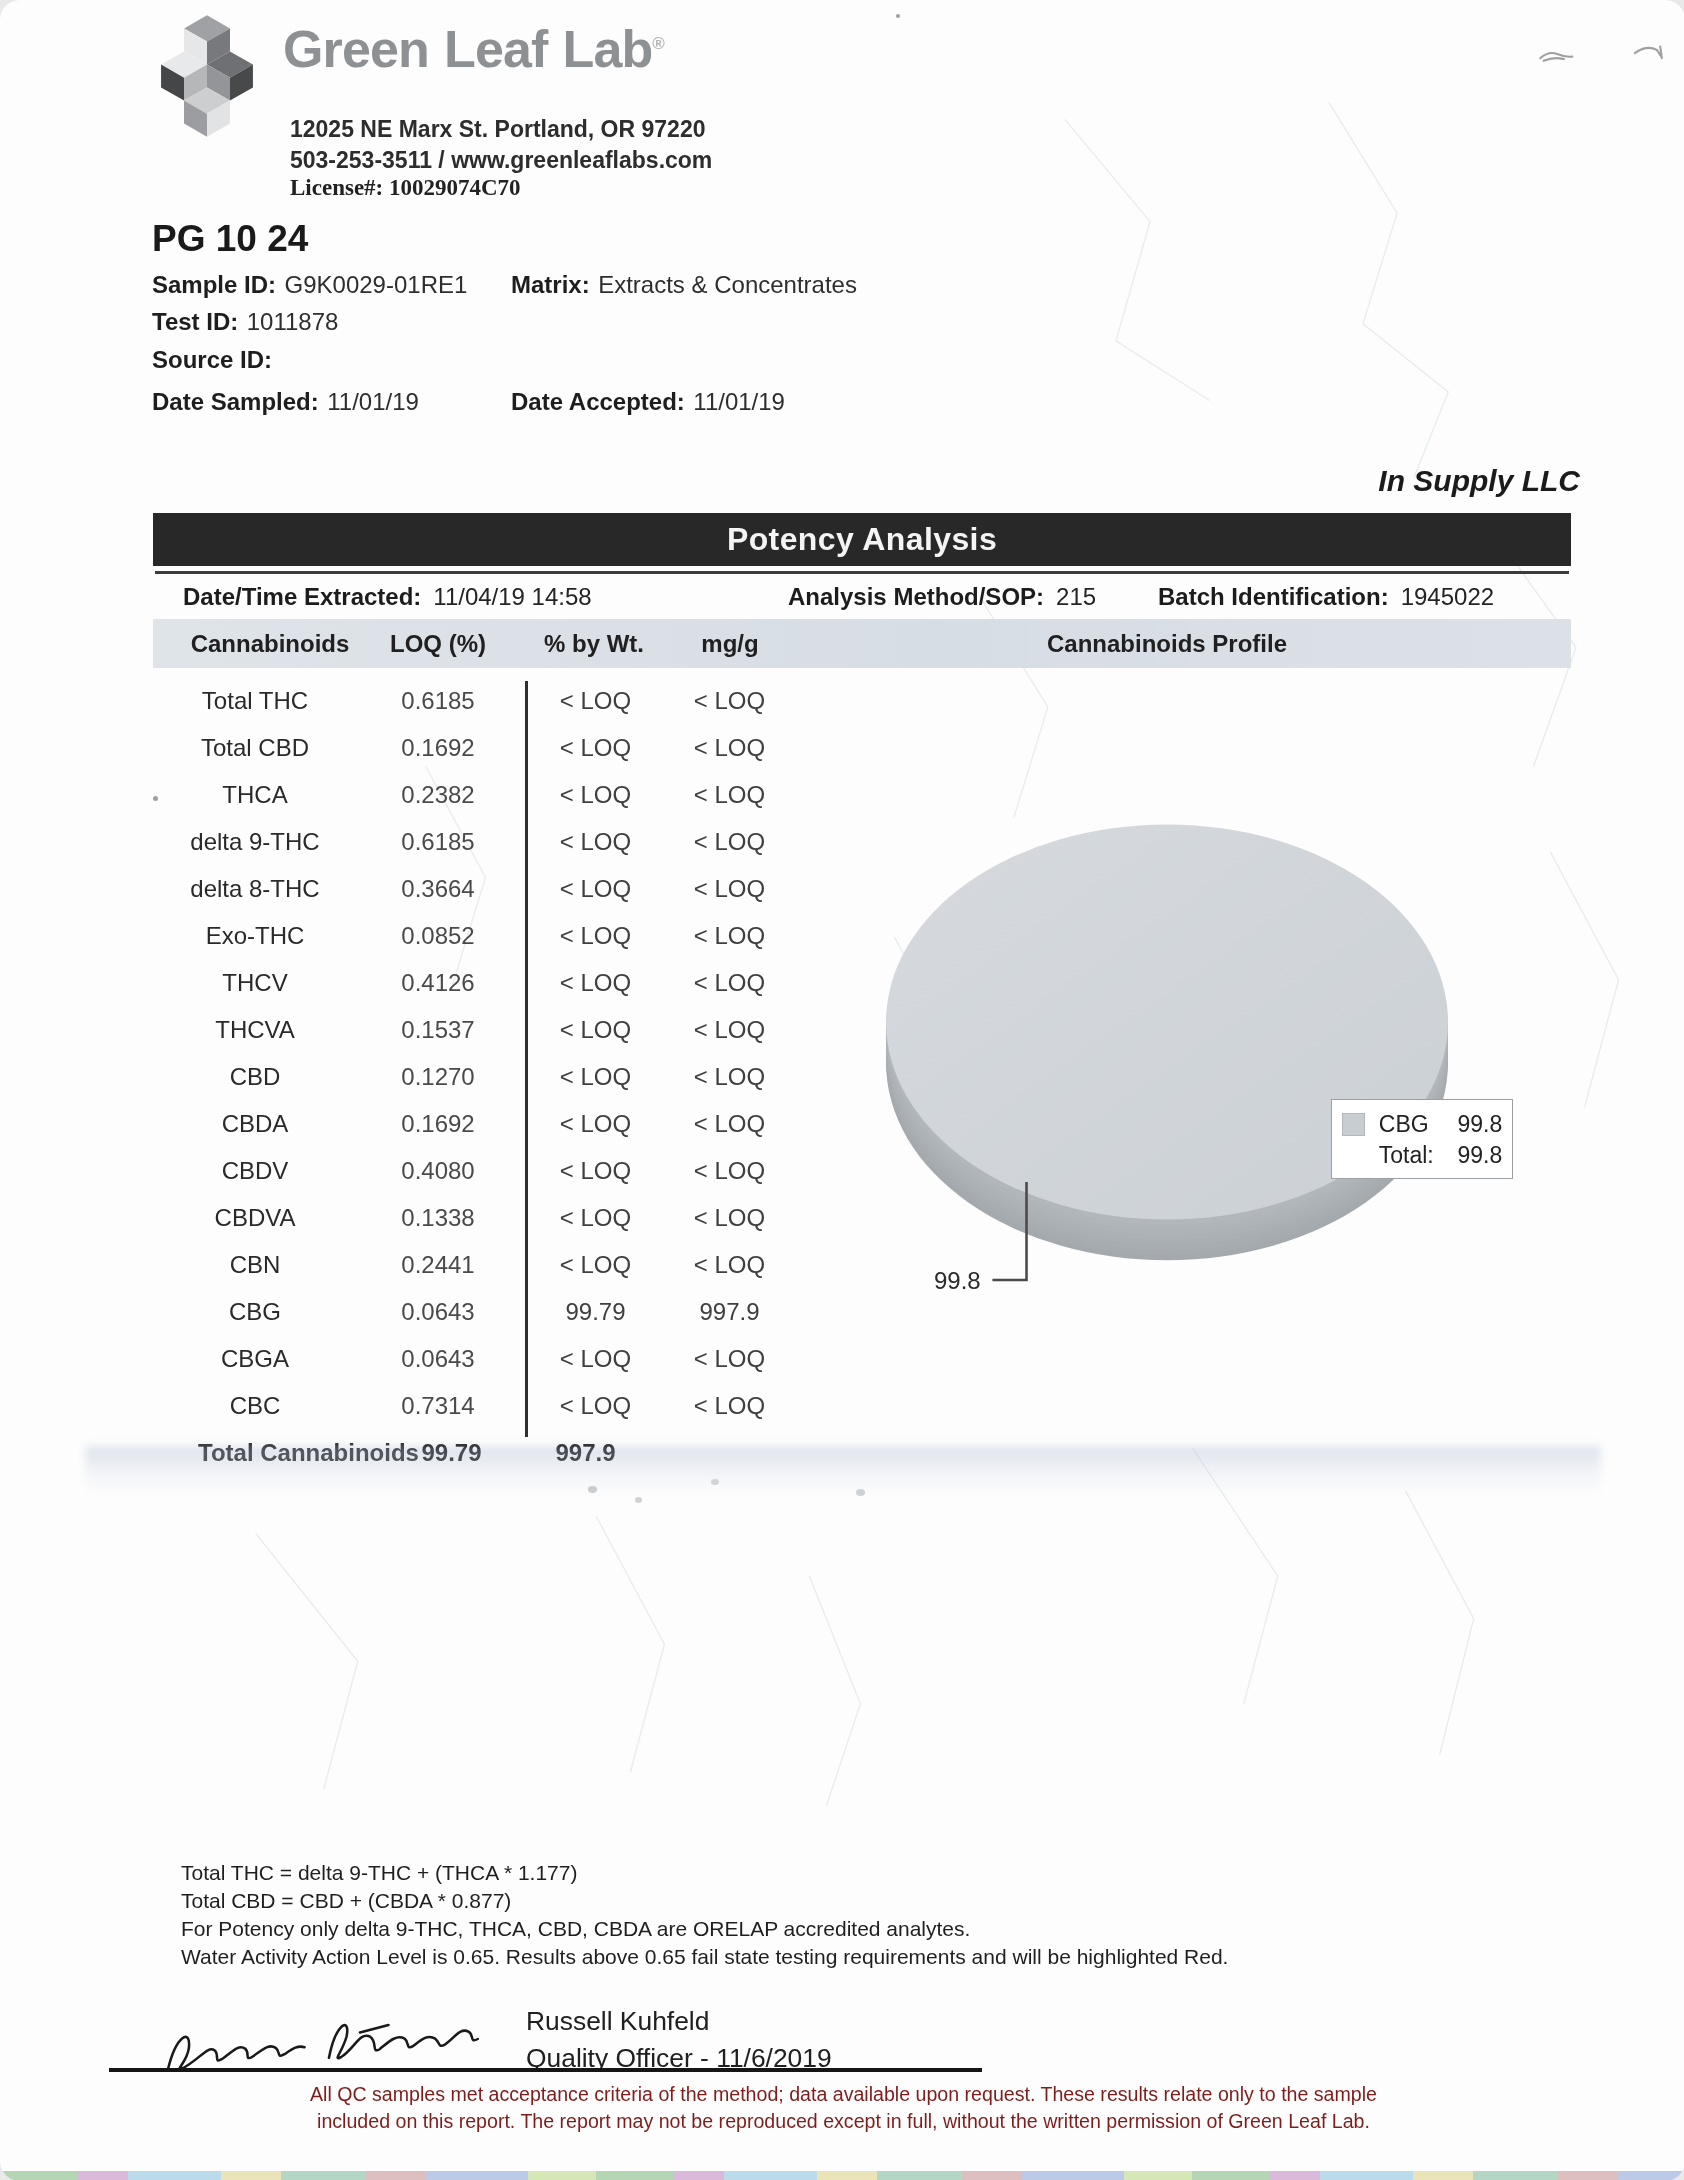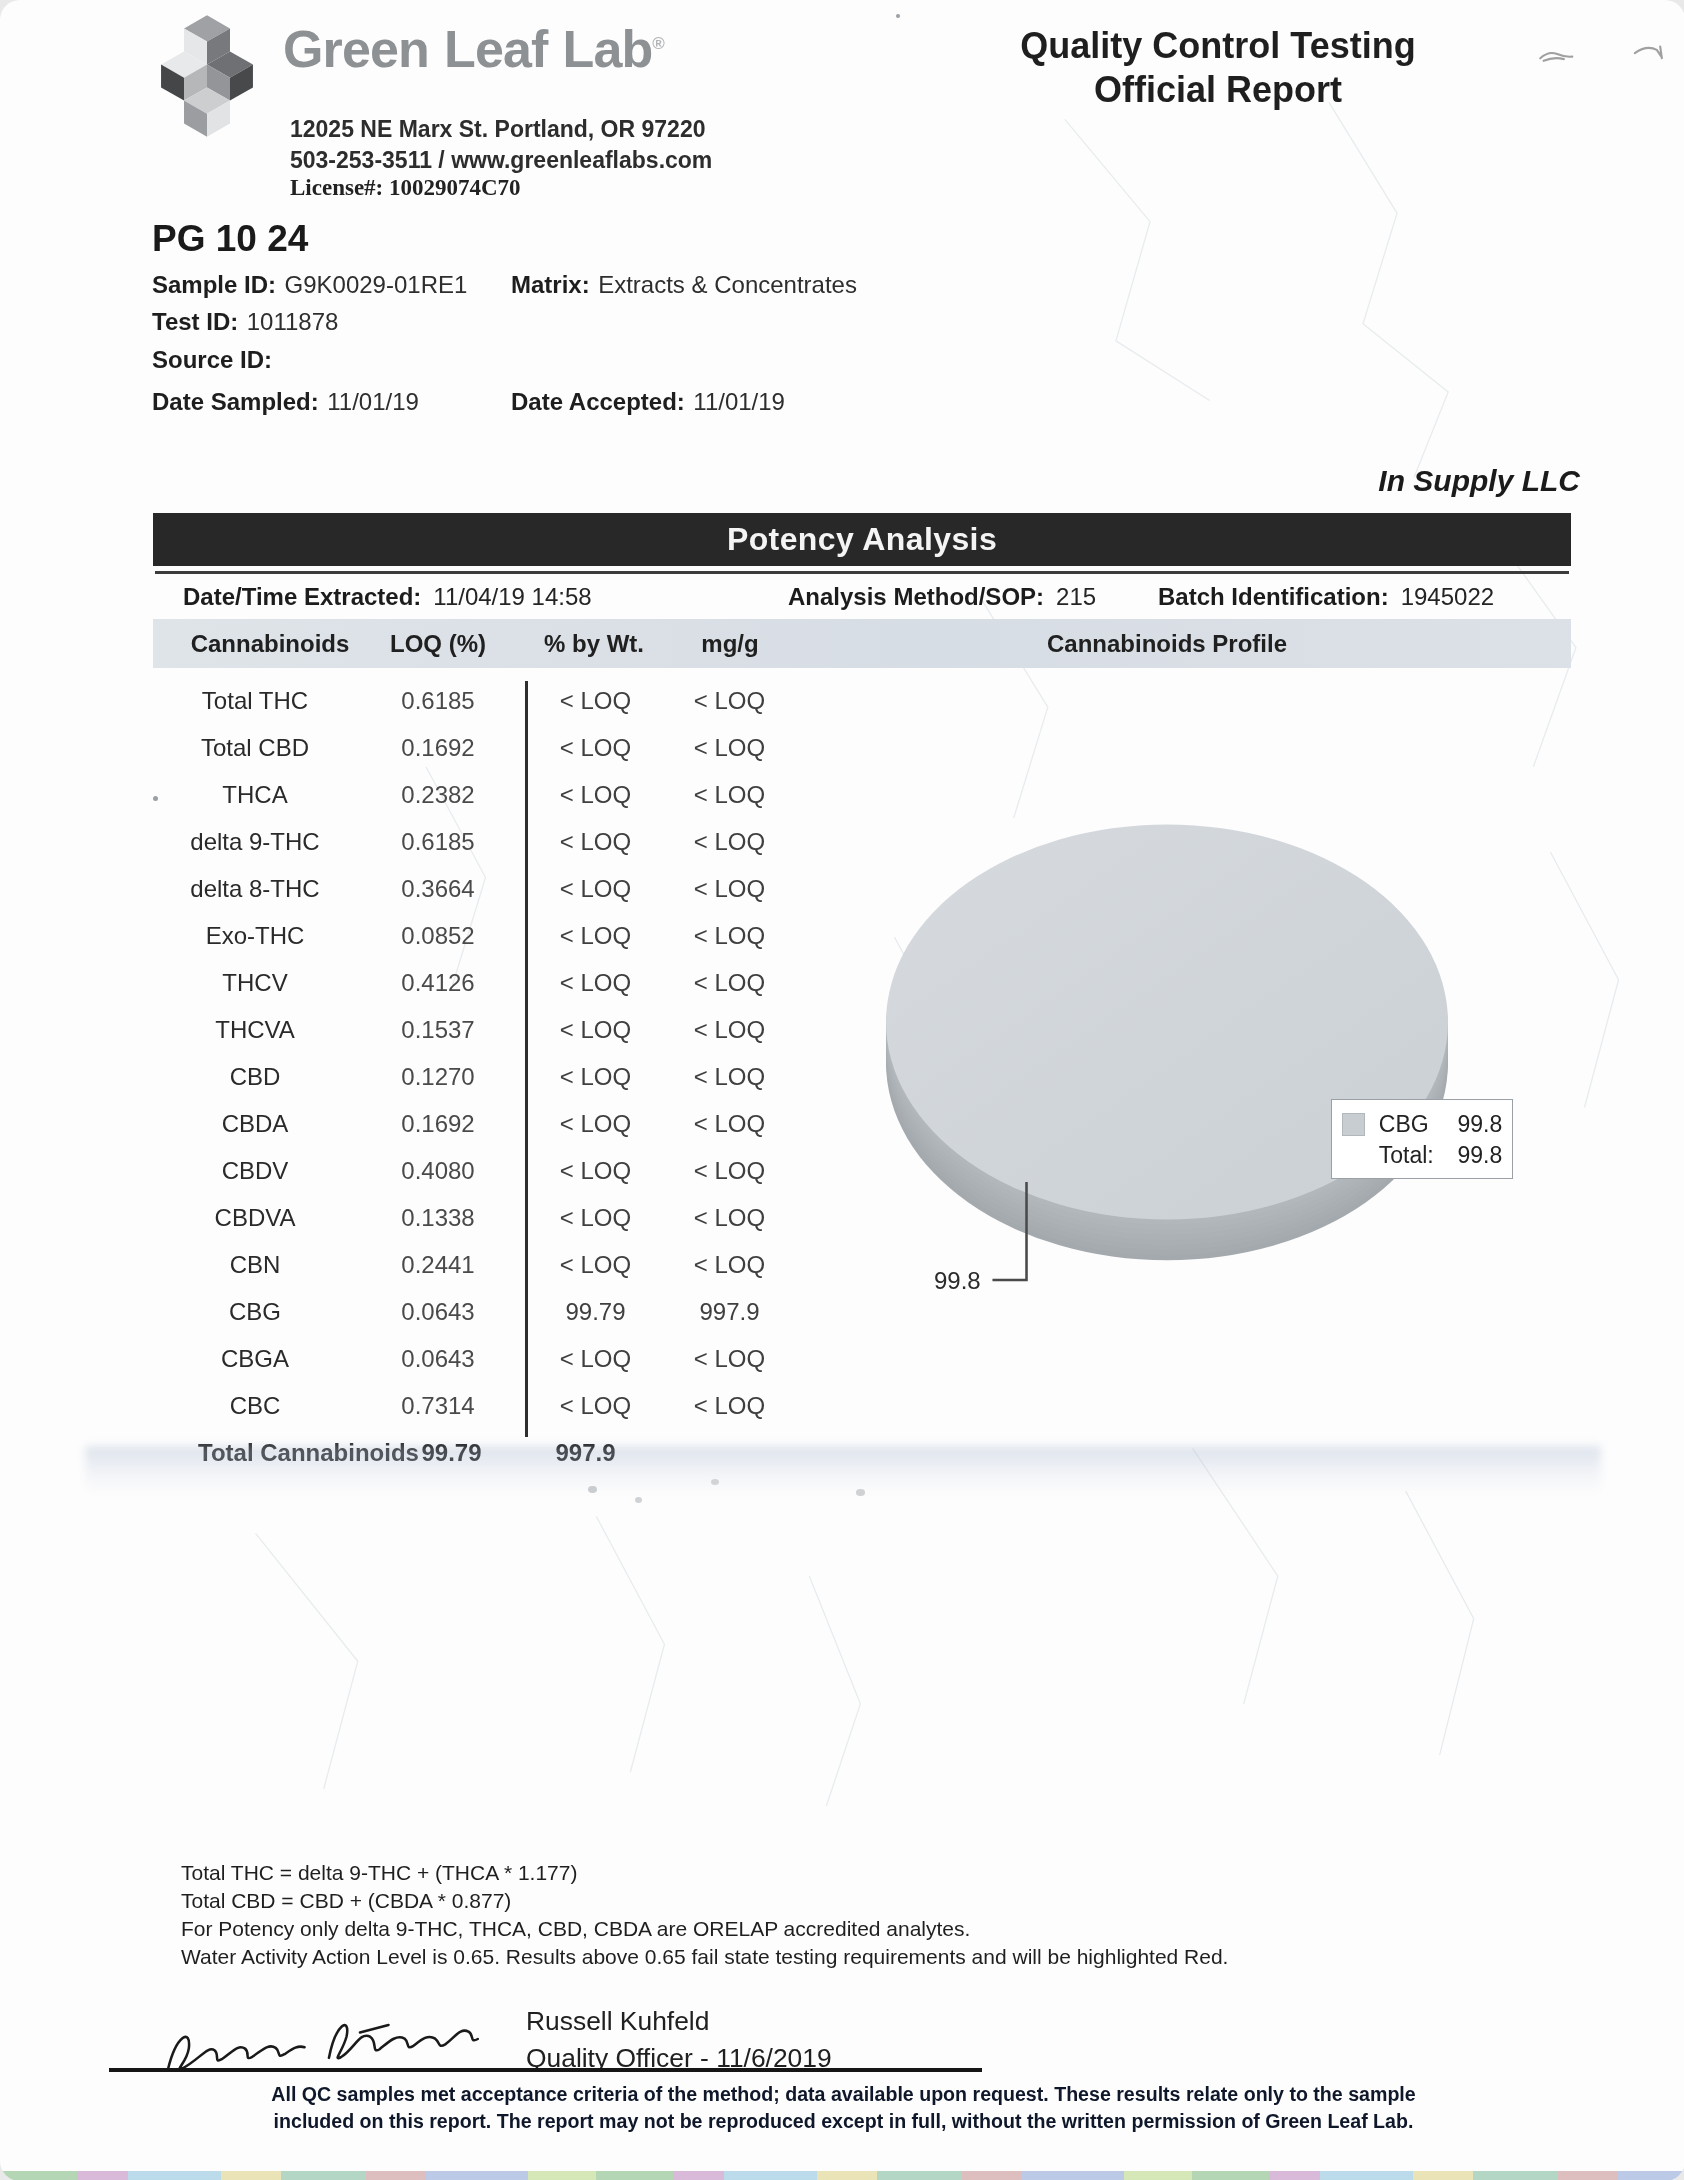--- a/index.html
+++ b/index.html
@@ -49,21 +49,21 @@
   .legend-row{display:flex;align-items:center;height:31.5px;}
   .legend-swatch{width:21px;height:21px;background:#c8cdd2;border:0.9px solid #b2b7bc;margin-right:13.6px;}
   .legend-swatch.empty{background:transparent;border-color:transparent;}
   .legend-label{flex:1;}
   .legend-value{width:53px;text-align:right;}
   .callout-label{font-size:24px;color:#2b2b2b;}
   
   .notes{font-size:21px;line-height:28px;color:#1f1f1f;white-space:nowrap;}
   .sig-name{font-size:26.4px;color:#202020;line-height:37px;white-space:nowrap;}
   .rule{width:873px;height:4.3px;background:#161616;}
-  .footer-text{width:1193px;text-align:center;font-size:19.6px;line-height:27px;color:#0f172a;font-weight:bold;}
+  .footer-text{width:1193px;text-align:center;font-size:19.6px;line-height:27px;color:#7f1d1d;}
   .bottom-strip{
     width:1685px;height:9.4px;opacity:.75;
     background:repeating-linear-gradient(90deg,
       #9cc99c 0 77px,#cda3cd 77px 128px,#a6cfe4 128px 221px,#e3dba0 221px 281px,
       #9cc9b2 281px 366px,#d3a9a9 366px 426px,#a6b8e0 426px 528px,#c9e0a0 528px 596px);
   }
   .speck{position:absolute;border-radius:50%;background:#9aa0a6;}
   .smudge{
     width:1516px;height:49px;
     background:linear-gradient(180deg,rgba(170,185,210,.38),rgba(195,205,222,.18) 55%,rgba(195,205,222,0));
@@ -110,24 +110,20 @@
     <polygon points="80,115 115,135 80,155 45,135" fill="#cdced0"></polygon>
     <polygon points="45,135 80,155 80,190 45,170" fill="#9b9da0"></polygon>
     <polygon points="80,155 115,135 115,170 80,190" fill="#e2e3e4"></polygon>
   </svg>
 
   <div class="abs company-name" style="left:283px;top:19px;"><span>Green Leaf Lab</span><sup>®</sup></div>
   <div class="abs addr-line" style="left:290px;top:116px;">12025 NE Marx St. Portland, OR 97220</div>
   <div class="abs addr-line" style="left:290px;top:147px;">503-253-3511 / www.greenleaflabs.com</div>
   <div class="abs license-line" style="left:290px;top:175px;">License#: 10029074C70</div>
 
-  <div class="abs report-title" style="left:971px;top:24px;">
-    <div>Quality Control Testing</div>
-    <div>Official Report</div>
-  </div>
 
   <svg class="abs" style="left:1533px;top:38px;" width="153" height="38" viewBox="0 0 180 45">
     <g fill="none" stroke="#8a8a8a" stroke-width="2.5" opacity="0.8" stroke-linecap="round">
       <path d="M8,24 q10,-9 20,-5 t18,3 M12,27 q12,-5 24,-2"></path>
       <path d="M120,18 q14,-10 26,-4 l6,9 M150,10 l2,14"></path>
     </g>
   </svg>
   <div class="speck" style="left:896px;top:13.6px;width:4.3px;height:4.3px;"></div>
 
   <div class="abs pg-title" style="left:152px;top:218px;">PG 10 24</div>

